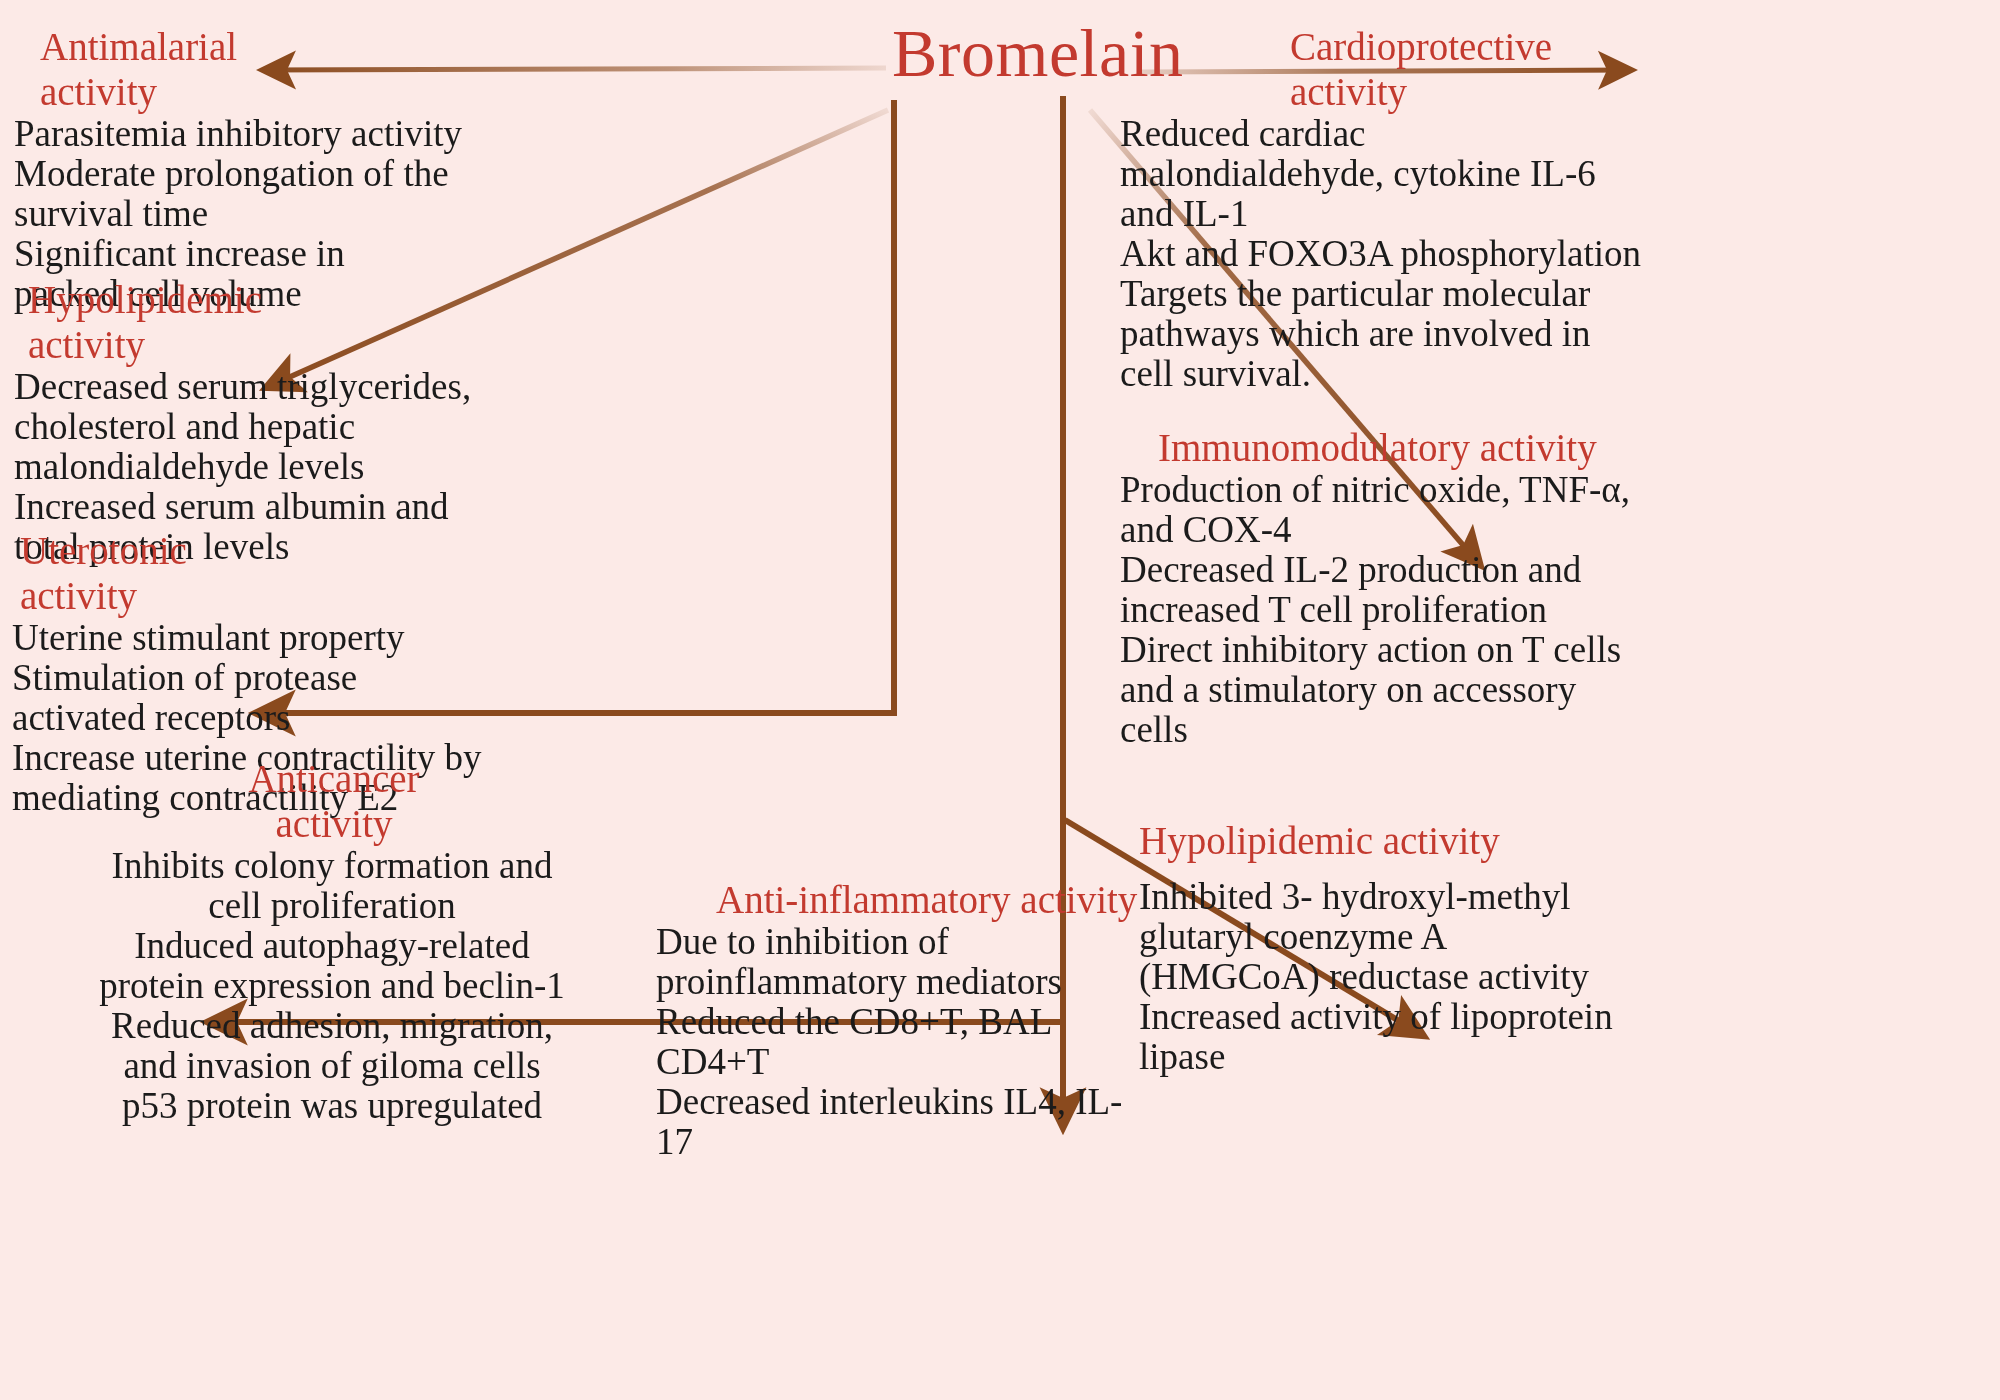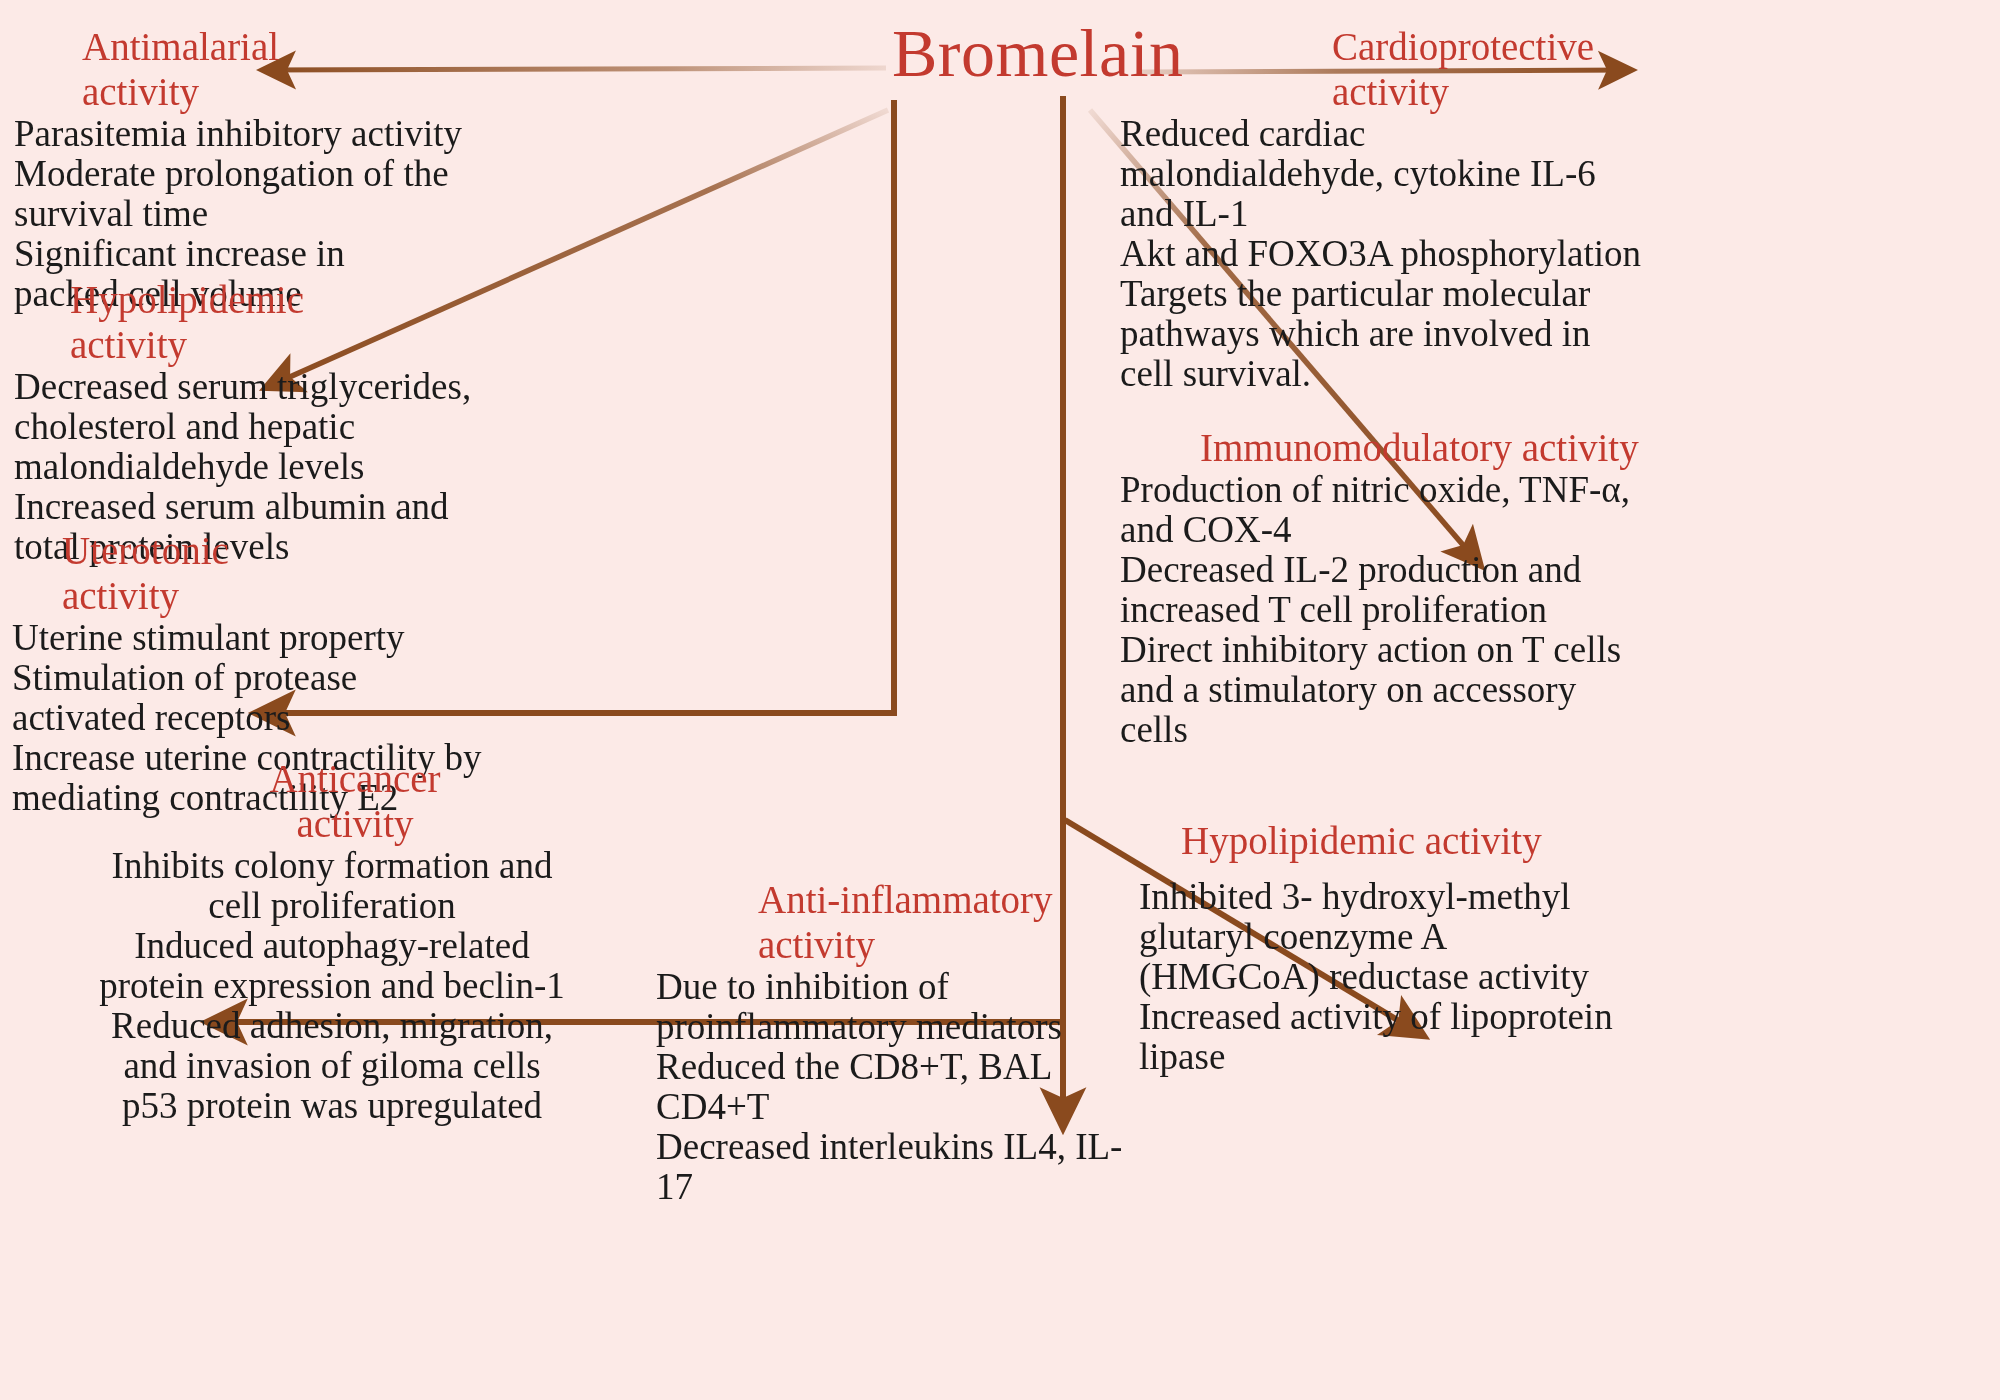--- a/index.html
+++ b/index.html
@@ -24,21 +24,20 @@
     height: 1400px;
     pointer-events: none;
   }
   .node { position: absolute; }
   .node-title {
     color: #c33a2f;
     font-size: 39px;
     line-height: 45px;
     font-family: "Liberation Serif", "DejaVu Serif", serif;
     white-space: pre-line;
-    margin-left: 42px;
   }
   .node-body {
     color: #1b1b1b;
     font-size: 37px;
     line-height: 40px;
     font-family: "Liberation Serif", "DejaVu Serif", serif;
     white-space: pre-line;
   }
   #center-title {
     position: absolute;

